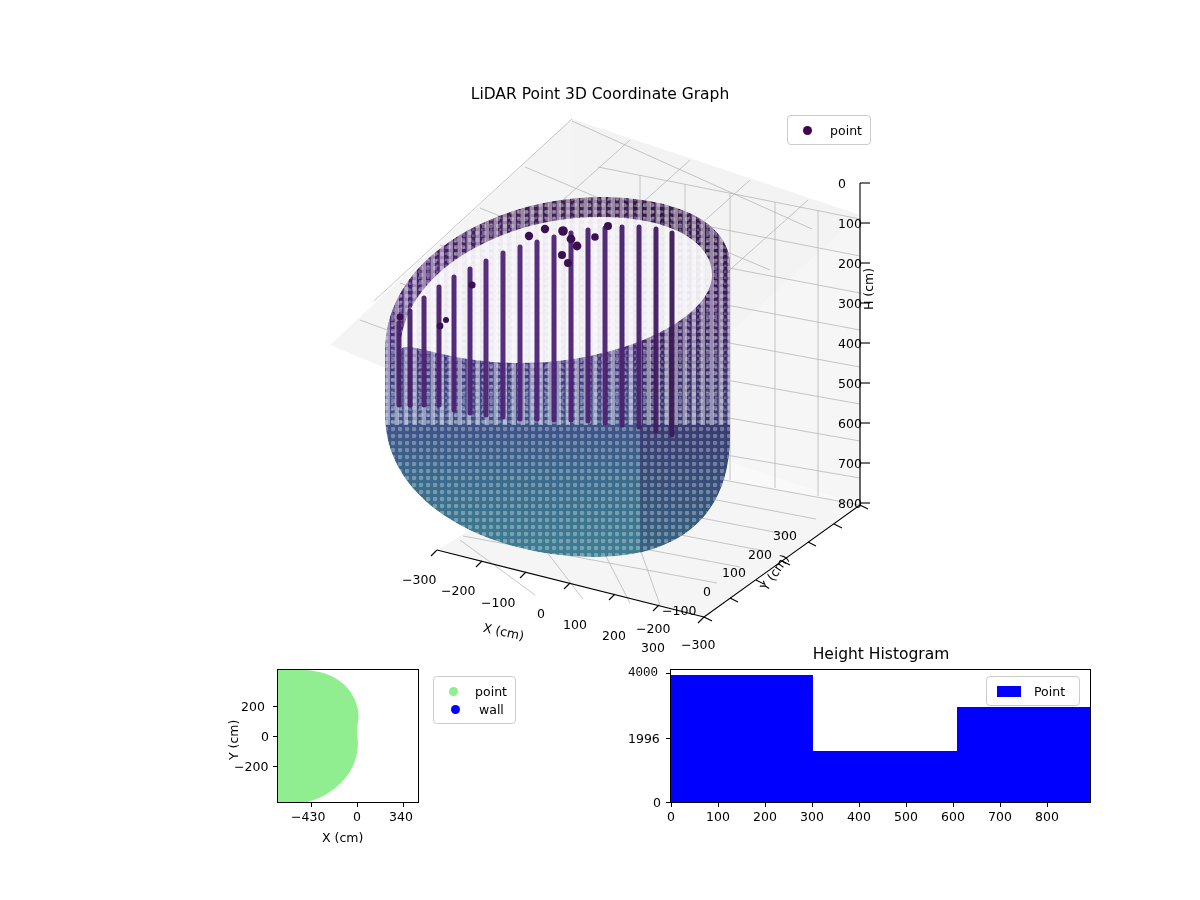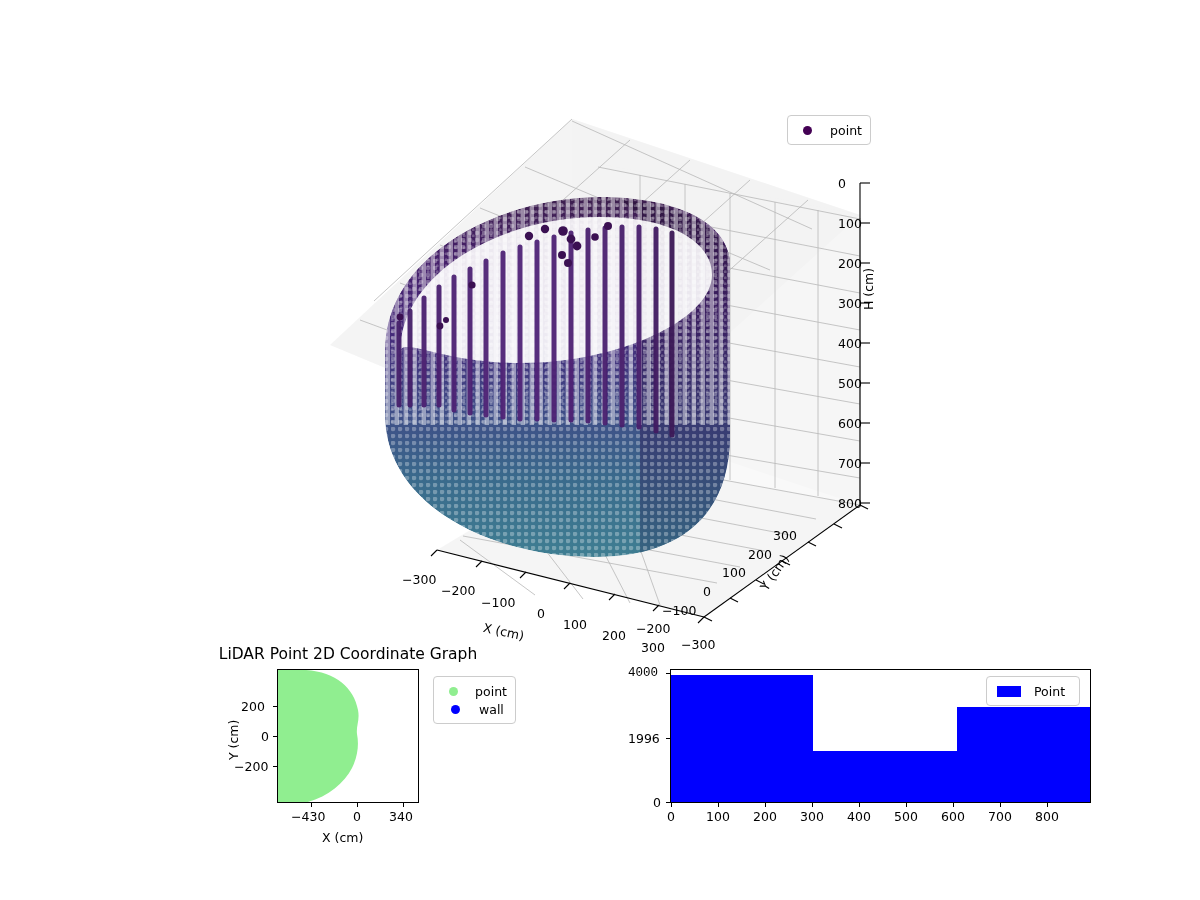--- a/index.html
+++ b/index.html
@@ -112,20 +112,21 @@
   .tick-mark {
     position: absolute;
     background: #000000;
   }
 </style>
 </head>
 <body>
 
 <div class="figure">
 
+  <div class="title" style="left:400px; top:85px; width:400px;">LiDAR Point 3D Coordinate Graph</div>
 
   <svg id="ax3d" viewBox="0 0 600 545" width="600" height="545">
     <defs>
 
       <linearGradient id="vir" x1="0" y1="0" x2="0" y2="1">
         <stop offset="0%" stop-color="#3d1f4e"></stop>
         <stop offset="18%" stop-color="#46206b"></stop>
         <stop offset="38%" stop-color="#452a7a"></stop>
         <stop offset="58%" stop-color="#3f4a86"></stop>
         <stop offset="78%" stop-color="#3a6a8c"></stop>
@@ -330,21 +331,20 @@
 
   <div class="legend" style="left:787px; top:115px; width:84px;">
     <div class="legend-row">
       <span class="legend-marker">
         <span class="legend-dot" style="background:#440154;"></span>
       </span>
       <span class="legend-label">point</span>
     </div>
   </div>
 
-  <div class="title" style="left:158px; top:645px; width:380px;">LiDAR Point 2D Coordinate Graph</div>
 
   <div id="ax2d-frame">
 
     <svg class="blob" width="142" height="134" viewBox="0 0 142 134" style="left:0; top:0;">
       <path d="M 0,0
                L 28,0
                C 58,2 76,18 80,40
                C 82,50 78,56 79,64
                C 81,74 80,86 74,98
                C 66,114 48,128 26,133
@@ -377,20 +377,21 @@
       <span class="legend-label">point</span>
     </div>
     <div class="legend-row">
       <span class="legend-marker">
         <span class="legend-dot" style="background:#0000ff;"></span>
       </span>
       <span class="legend-label">wall</span>
     </div>
   </div>
 
+  <div class="title" style="left:731px; top:645px; width:300px;">Height Histogram</div>
 
   <div id="axhist-frame">
 
     <div class="hist-bar" style="left:0px; width:142px; height:127px; background:#0000ff;"></div>
 
     <div class="hist-bar" style="left:142px; width:144px; height:51px; background:#0000ff;"></div>
 
     <div class="hist-bar" style="left:286px; width:135px; height:95px; background:#0000ff;"></div>
   </div>
 

